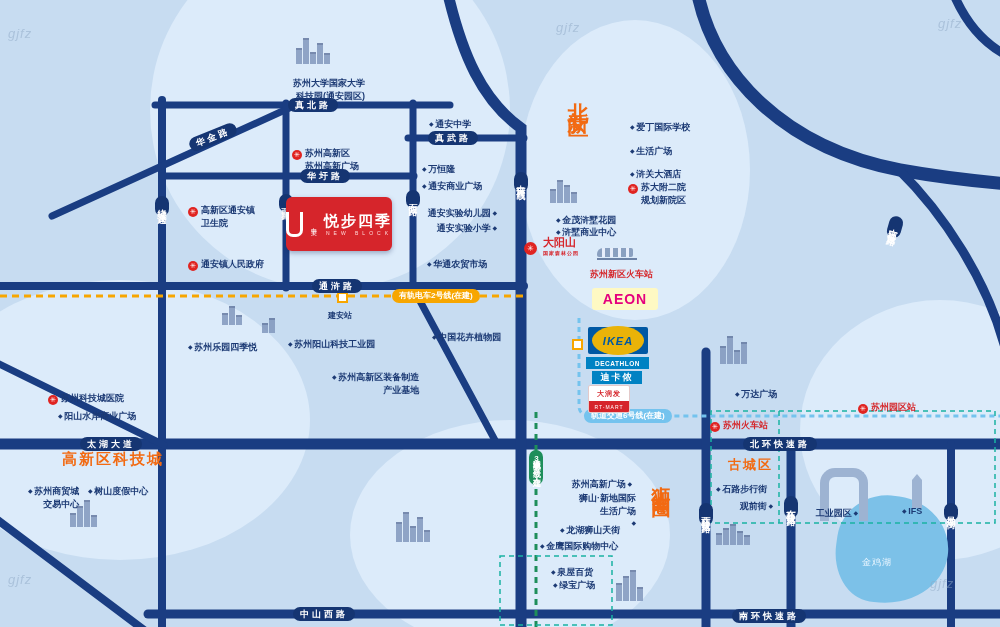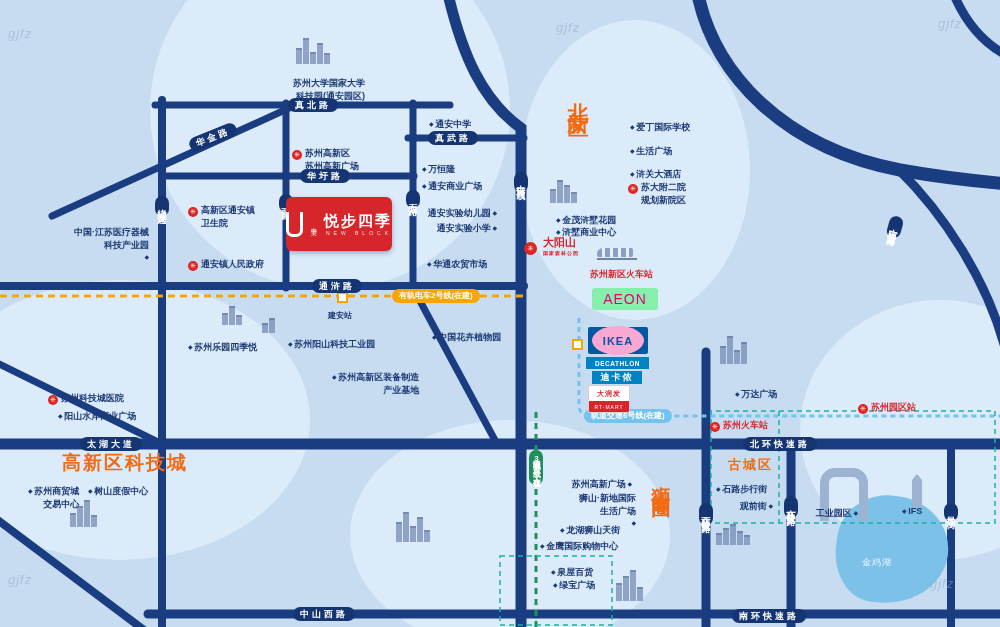--- a/index.html
+++ b/index.html
@@ -36,26 +36,26 @@
   .sq{position:absolute;width:7px;height:7px;background:#fff;border:2px solid #f7a600;z-index:5;}
   .wm{position:absolute;color:#8fa9c6;opacity:.5;font-size:13px;font-style:italic;letter-spacing:1px;z-index:8;}
   
   .plogo{position:absolute;left:286px;top:197px;width:106px;height:54px;background:#d6252b;border-radius:6px;
          z-index:7;display:flex;align-items:center;justify-content:center;gap:6px;box-shadow:0 2px 5px rgba(20,40,90,.35);}
   .plogo .u{width:11px;height:22px;border:3px solid #fff;border-top:none;border-radius:0 0 7px 7px;}
   .plogo .brand{color:#fff;font-size:6px;writing-mode:vertical-rl;text-orientation:upright;letter-spacing:1px;}
   .plogo .nm{color:#fff;font-size:15px;font-weight:bold;letter-spacing:2px;line-height:16px;}
   .plogo .en{color:#ffd9d9;font-size:5px;letter-spacing:4px;}
   
-  .aeon{position:absolute;left:592px;top:288px;width:66px;height:22px;background:#86efac;border-radius:3px;z-index:7;
-        display:flex;align-items:center;justify-content:center;color:#e5007e;font-weight:normal;font-size:14px;letter-spacing:1px;}
+  .aeon{position:absolute;left:592px;top:288px;width:66px;height:22px;background:#fef9c3;border-radius:3px;z-index:7;
+        display:flex;align-items:center;justify-content:center;color:#e5007e;font-weight:bold;font-size:14px;letter-spacing:1px;}
   .ikea{position:absolute;left:588px;top:327px;width:60px;height:27px;background:#0058a3;border-radius:2px;z-index:7;
         display:flex;align-items:center;justify-content:center;}
-  .ikea .el{width:52px;height:29px;background:#f9a8d4;border-radius:50%;display:flex;align-items:center;justify-content:center;
-        color:#0058a3;font-weight:bold;font-size:11px;letter-spacing:1px;}
+  .ikea .el{width:52px;height:29px;background:#eab308;border-radius:50%;display:flex;align-items:center;justify-content:center;
+        color:#0058a3;font-weight:bold;font-style:italic;font-size:11px;letter-spacing:1px;}
   .deca{position:absolute;left:586px;top:357px;width:63px;height:12px;background:#0082c3;color:#fff;z-index:7;
         font-size:6.5px;font-weight:bold;display:flex;align-items:center;justify-content:center;letter-spacing:.5px;}
   .dkl{position:absolute;left:592px;top:371px;width:50px;height:13px;background:#0082c3;color:#fff;z-index:7;
         font-size:9px;font-weight:bold;display:flex;align-items:center;justify-content:center;letter-spacing:2px;}
   .rt{position:absolute;left:588px;top:385px;width:40px;height:26px;background:#fff;border:1px solid #e3c9c9;z-index:7;
       display:flex;flex-direction:column;border-radius:2px;overflow:hidden;}
   .rt .cn{flex:1;color:#d6252b;font-size:7px;font-weight:bold;display:flex;align-items:center;justify-content:center;letter-spacing:1px;}
   .rt .en{height:11px;background:#d6252b;color:#fff;font-size:5px;display:flex;align-items:center;justify-content:center;letter-spacing:1px;}
   .dys{position:absolute;left:524px;top:237px;z-index:7;display:flex;align-items:center;gap:3px;}
   .dys .txt{color:#d6252b;font-weight:bold;font-size:11px;line-height:11px;}
@@ -196,21 +196,21 @@
   <div class="pill v" style="left:699px;top:503px">西环快速路</div>
   <div class="pill v" style="left:784px;top:496px">东环快速路</div>
   <div class="pill v" style="left:944px;top:503px">星湖街</div>
 
   <div class="pill tram" style="left:392px;top:289px">有轨电车2号线(在建)</div>
   <div class="pill m6" style="left:584px;top:409px">轨道交通6号线(在建)</div>
   <div class="pill v m3" style="left:529px;top:450px">轨道交通3号线(在建)</div>
   <div class="plain" style="left:328px;top:310px;font-size:8px">建安站</div>
 
   <div class="district v" style="left:564px;top:86px;font-size:21px;letter-spacing:8px">北新区</div>
-  <div class="district" style="left:62px;top:450px;font-size:19px;letter-spacing:2px">高新区科技城</div>
+  <div class="district" style="left:62px;top:450px;font-size:15px;letter-spacing:2px">高新区科技城</div>
   <div class="district v" style="left:648px;top:472px;font-size:19px;letter-spacing:4px">狮山商圈</div>
   <div class="district" style="left:728px;top:456px;font-size:13px;letter-spacing:2px">古城区</div>
 
   <div class="plain" style="left:293px;top:77px">
     <span>苏州大学国家大学</span>
     <span class="sub">科技园(通安园区)</span>
   </div>
 
   <div class="rpoi" style="left:292px;top:147px">
     <i class="ric"></i><span>苏州高新区</span>
@@ -267,24 +267,20 @@
   <div class="poi" style="left:553px;top:579px">绿宝广场</div>
   <div class="poi" style="left:28px;top:485px">
     <span>苏州商贸城</span>
     <span class="sub" style="margin-left:10px">交易中心</span>
   </div>
   <div class="poi" style="left:88px;top:485px">树山度假中心</div>
   <div class="poi" style="left:58px;top:410px">阳山水岸商业广场</div>
 
   <div class="poi-r" style="right:503px;top:207px">通安实验幼儿园</div>
   <div class="poi-r" style="right:503px;top:222px">通安实验小学</div>
-  <div class="poi-r" style="right:851px;top:226px">
-    <span>中国·江苏医疗器械</span>
-    <span class="sub">科技产业园</span>
-  </div>
   <div class="poi-r" style="right:368px;top:478px">苏州高新广场</div>
   <div class="poi-r" style="right:364px;top:492px">
     <span>狮山·新地国际</span>
     <span class="sub">生活广场</span>
   </div>
   <div class="poi-r" style="right:227px;top:500px">观前街</div>
   <div class="poi-r" style="right:142px;top:507px">工业园区</div>
 
   <div class="plogo">
     <span class="u"></span>

